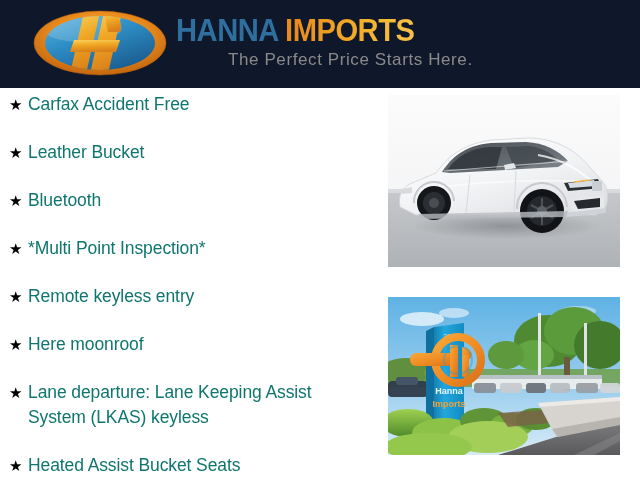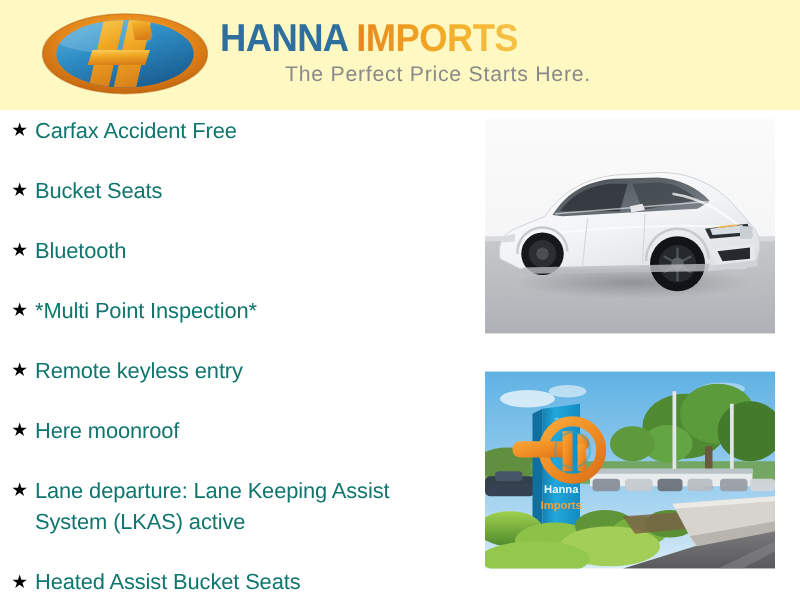--- a/index.html
+++ b/index.html
@@ -17,21 +17,21 @@
     position: relative;
   }
 
   
   .brand-header {
     position: absolute;
     left: 0;
     top: 0;
     width: 640px;
     height: 88px;
-    background: #fef9c3;
+    background: #0f172a;
     display: flex;
     align-items: flex-start;
   }
 
   .brand-emblem {
     position: absolute;
     left: 30px;
     top: 10px;
     width: 140px;
     height: 66px;
@@ -178,41 +178,41 @@
   <div class="brand-tagline">The Perfect Price Starts Here.</div>
 </div>
 
 <ul class="features">
   <li class="feature-item">
     <span class="feature-bullet">★</span>
     <span class="feature-label">Carfax Accident Free</span>
   </li>
   <li class="feature-item">
     <span class="feature-bullet">★</span>
-    <span class="feature-label">Bucket Seats</span>
+    <span class="feature-label">Leather Bucket</span>
   </li>
   <li class="feature-item">
     <span class="feature-bullet">★</span>
     <span class="feature-label">Bluetooth</span>
   </li>
   <li class="feature-item">
     <span class="feature-bullet">★</span>
     <span class="feature-label">*Multi Point Inspection*</span>
   </li>
   <li class="feature-item">
     <span class="feature-bullet">★</span>
     <span class="feature-label">Remote keyless entry</span>
   </li>
   <li class="feature-item">
     <span class="feature-bullet">★</span>
     <span class="feature-label">Here moonroof</span>
   </li>
   <li class="feature-item">
     <span class="feature-bullet">★</span>
-    <span class="feature-label">Lane departure: Lane Keeping Assist System (LKAS) active</span>
+    <span class="feature-label">Lane departure: Lane Keeping Assist System (LKAS) keyless</span>
   </li>
   <li class="feature-item">
     <span class="feature-bullet">★</span>
     <span class="feature-label">Heated Assist Bucket Seats</span>
   </li>
 </ul>
 
 <div class="photo" id="photo-vehicle">
   <svg viewBox="0 0 232 172" xmlns="http://www.w3.org/2000/svg" preserveAspectRatio="xMidYMid slice">
     <defs>

